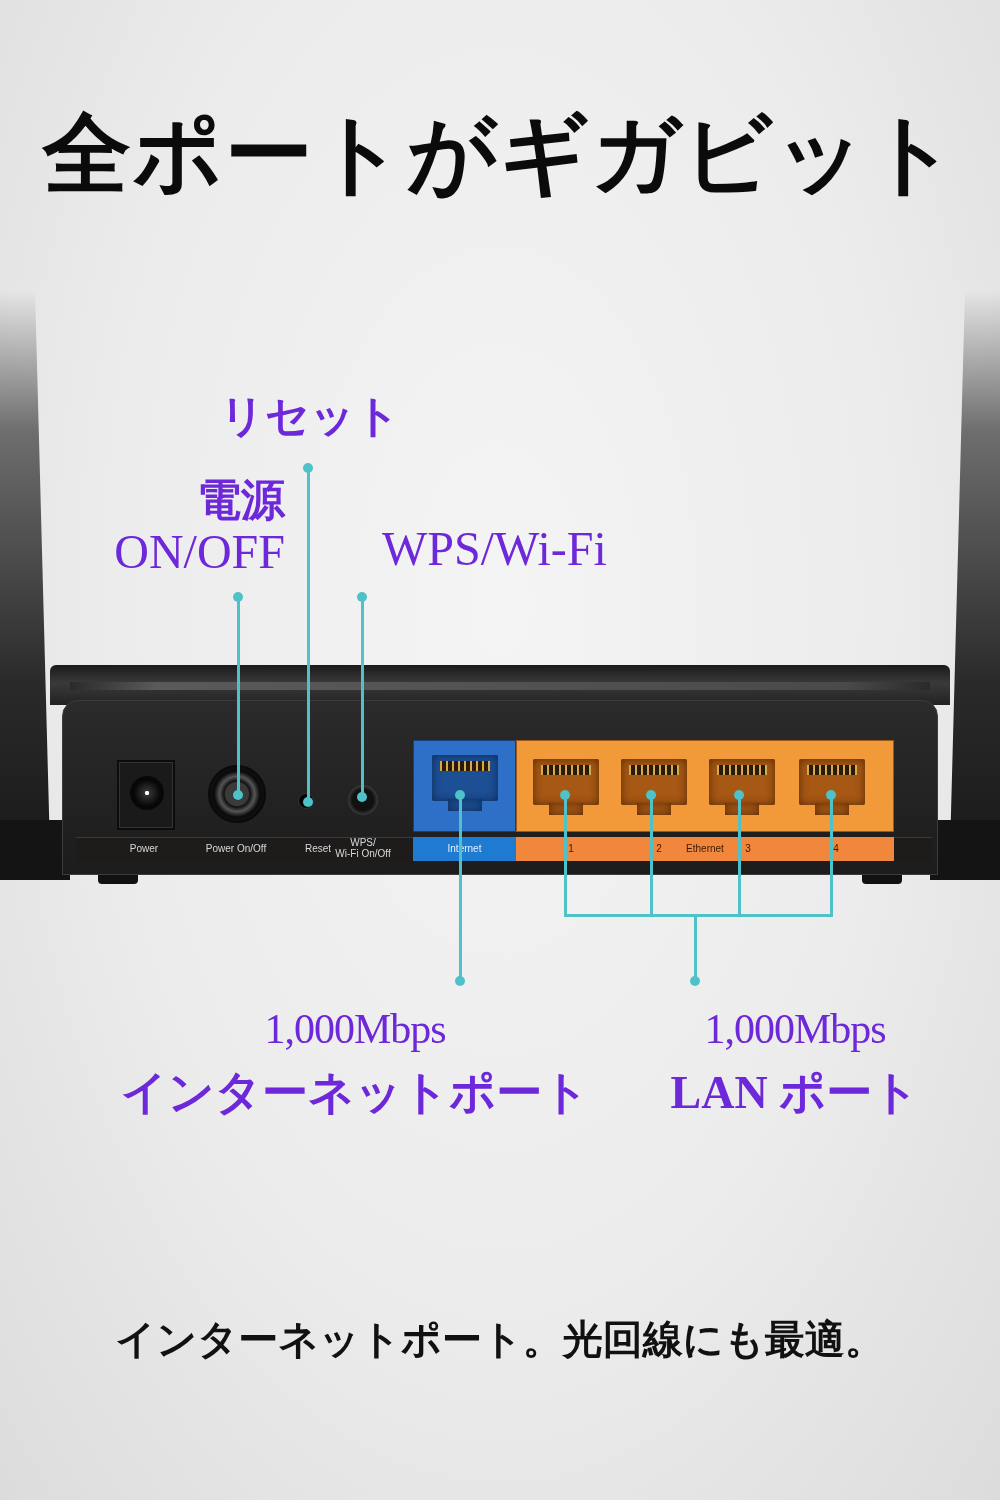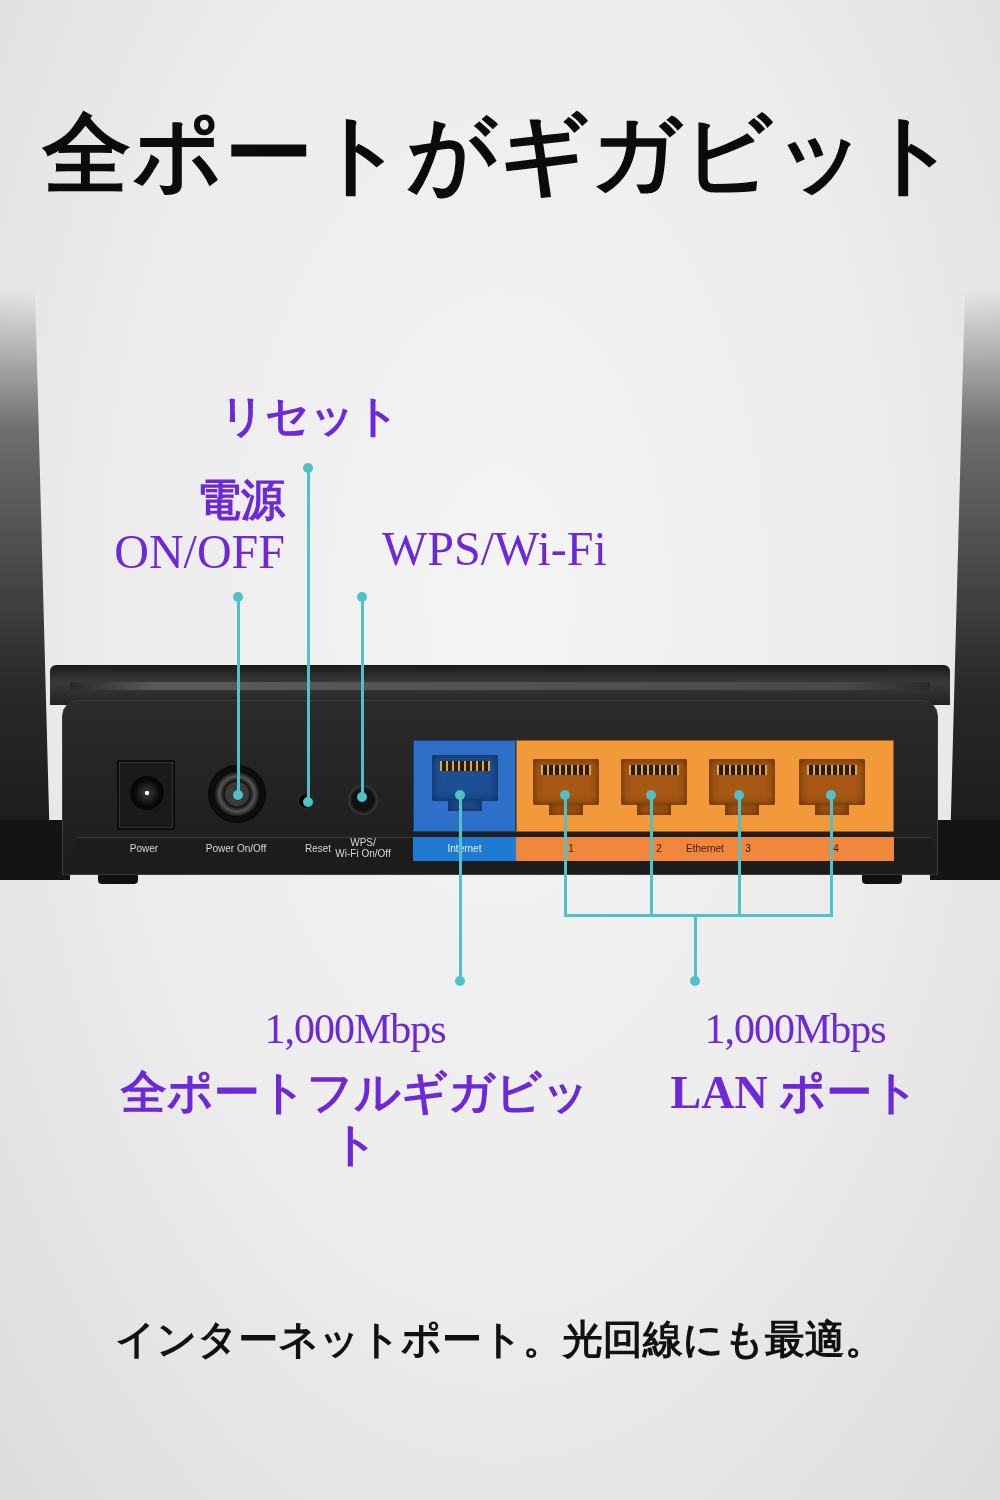--- a/index.html
+++ b/index.html
@@ -245,20 +245,20 @@
 
 <div class="callout callout-reset">リセット</div>
 <div class="callout callout-power">
   <span class="jp">電源</span>
   <span class="en">ON/OFF</span>
 </div>
 <div class="callout callout-wps">WPS/Wi-Fi</div>
 
 <div class="callout callout-wan">
   <span class="speed">1,000Mbps</span>
-  <span class="port-name">全ポートフルギガビット</span>
+  <span class="port-name">インターネットポート</span>
 </div>
 <div class="callout callout-lan">
   <span class="speed">1,000Mbps</span>
   <span class="port-name">LAN ポート</span>
 </div>
 
 <div class="footer-text">インターネットポート。光回線にも最適。</div>
 
 </body></html>

